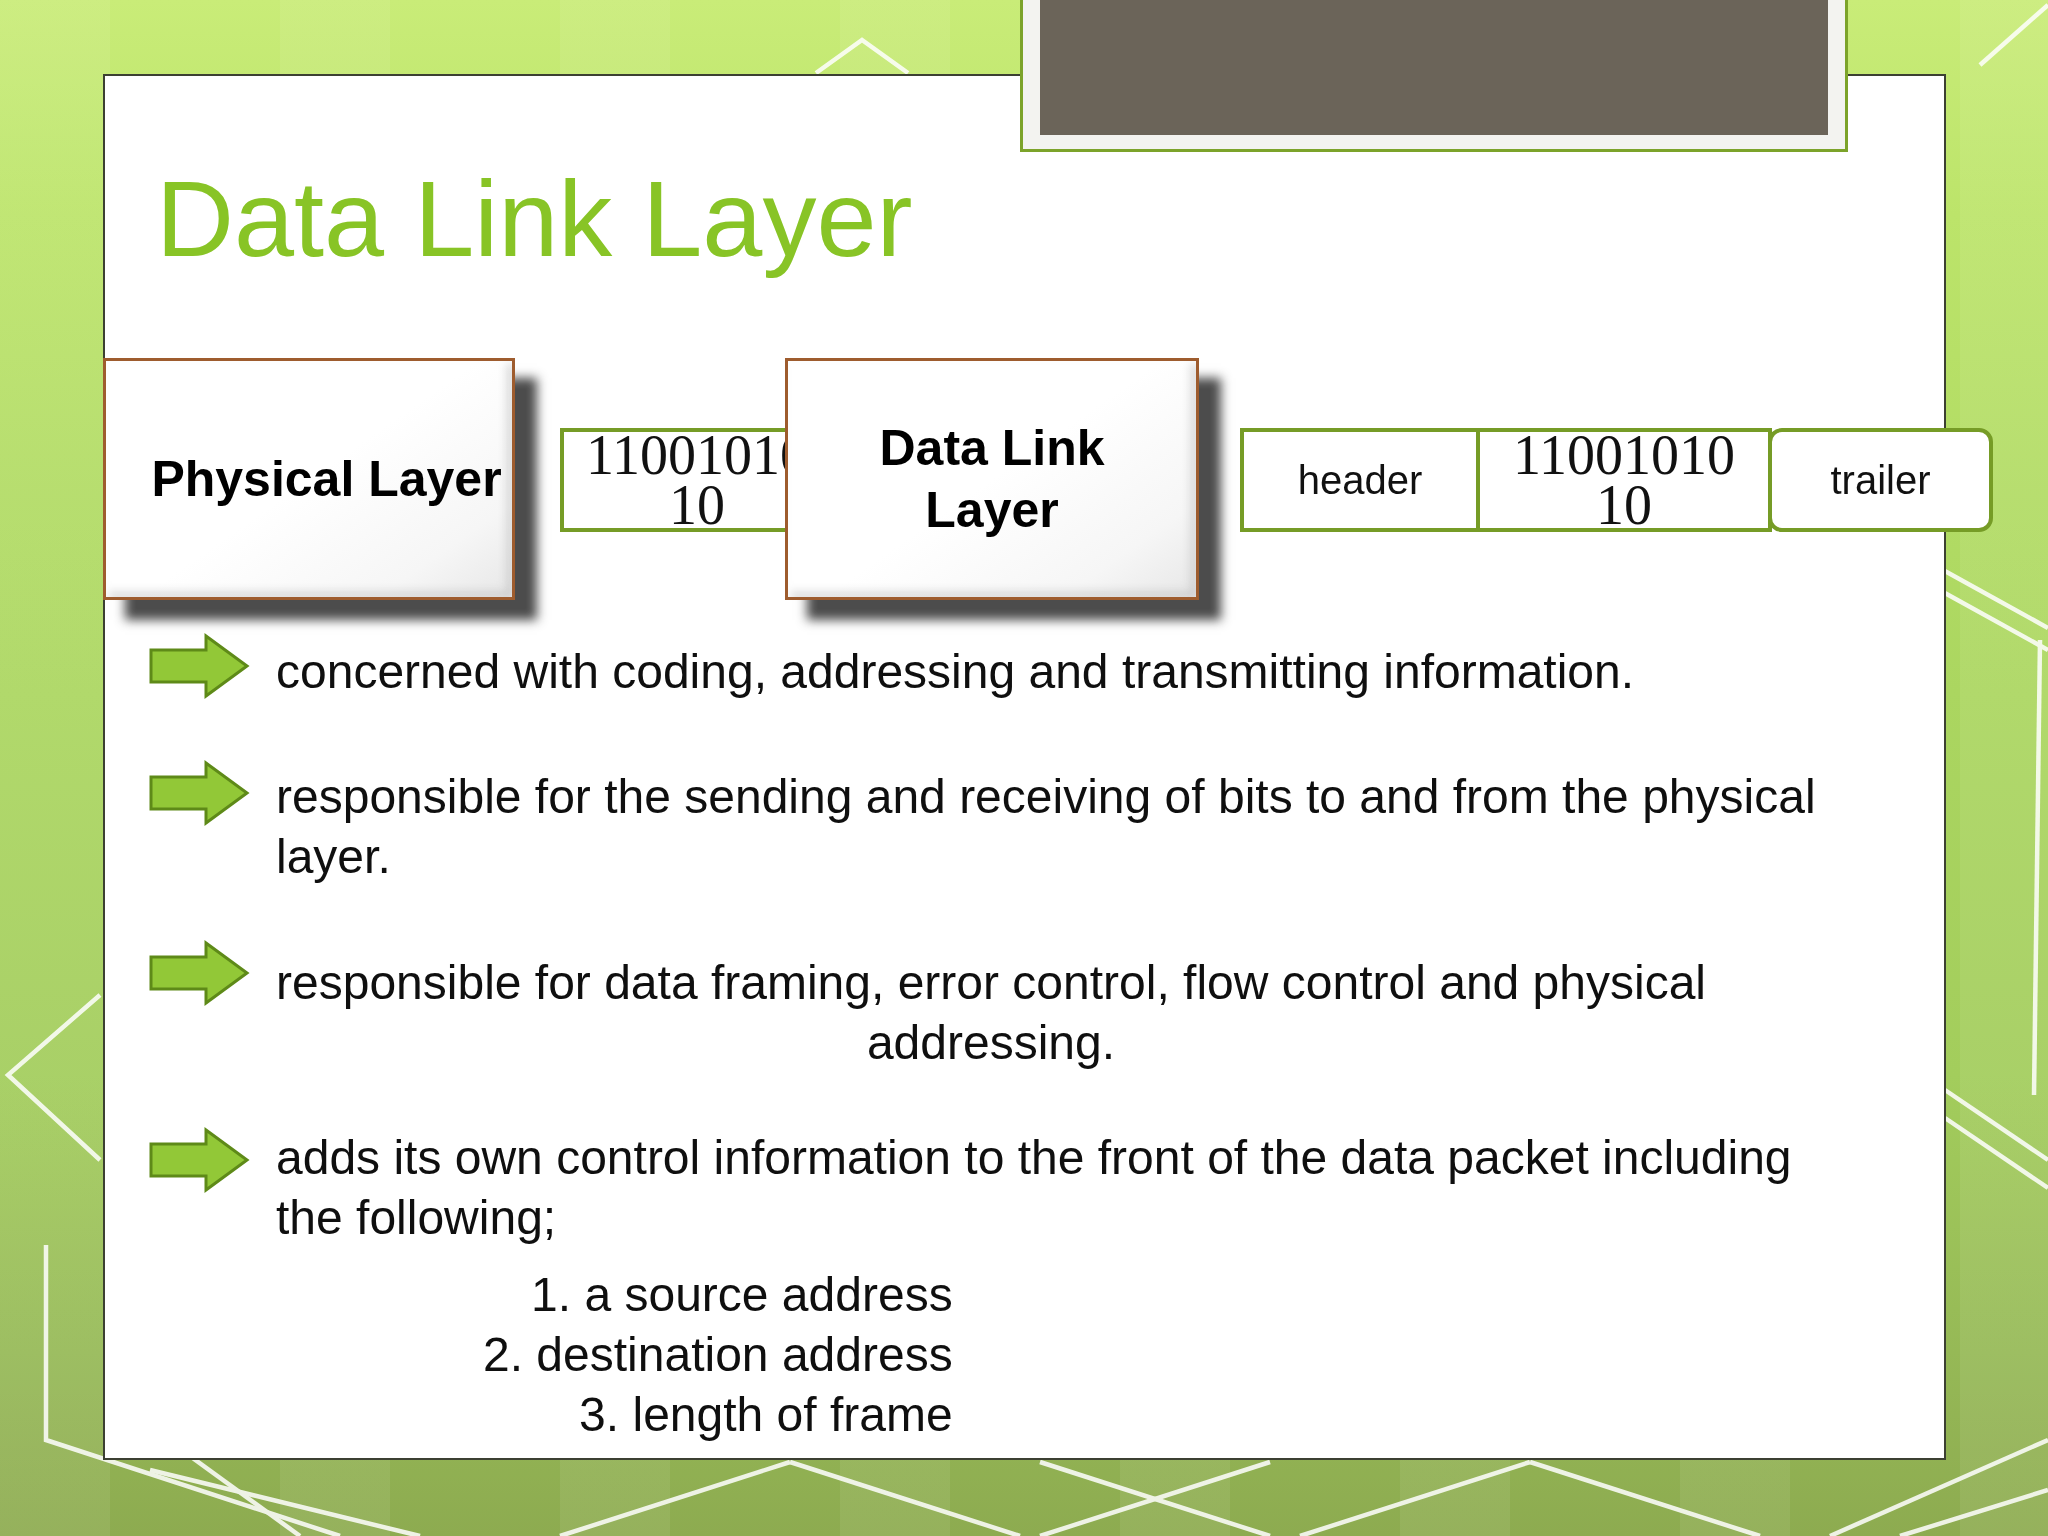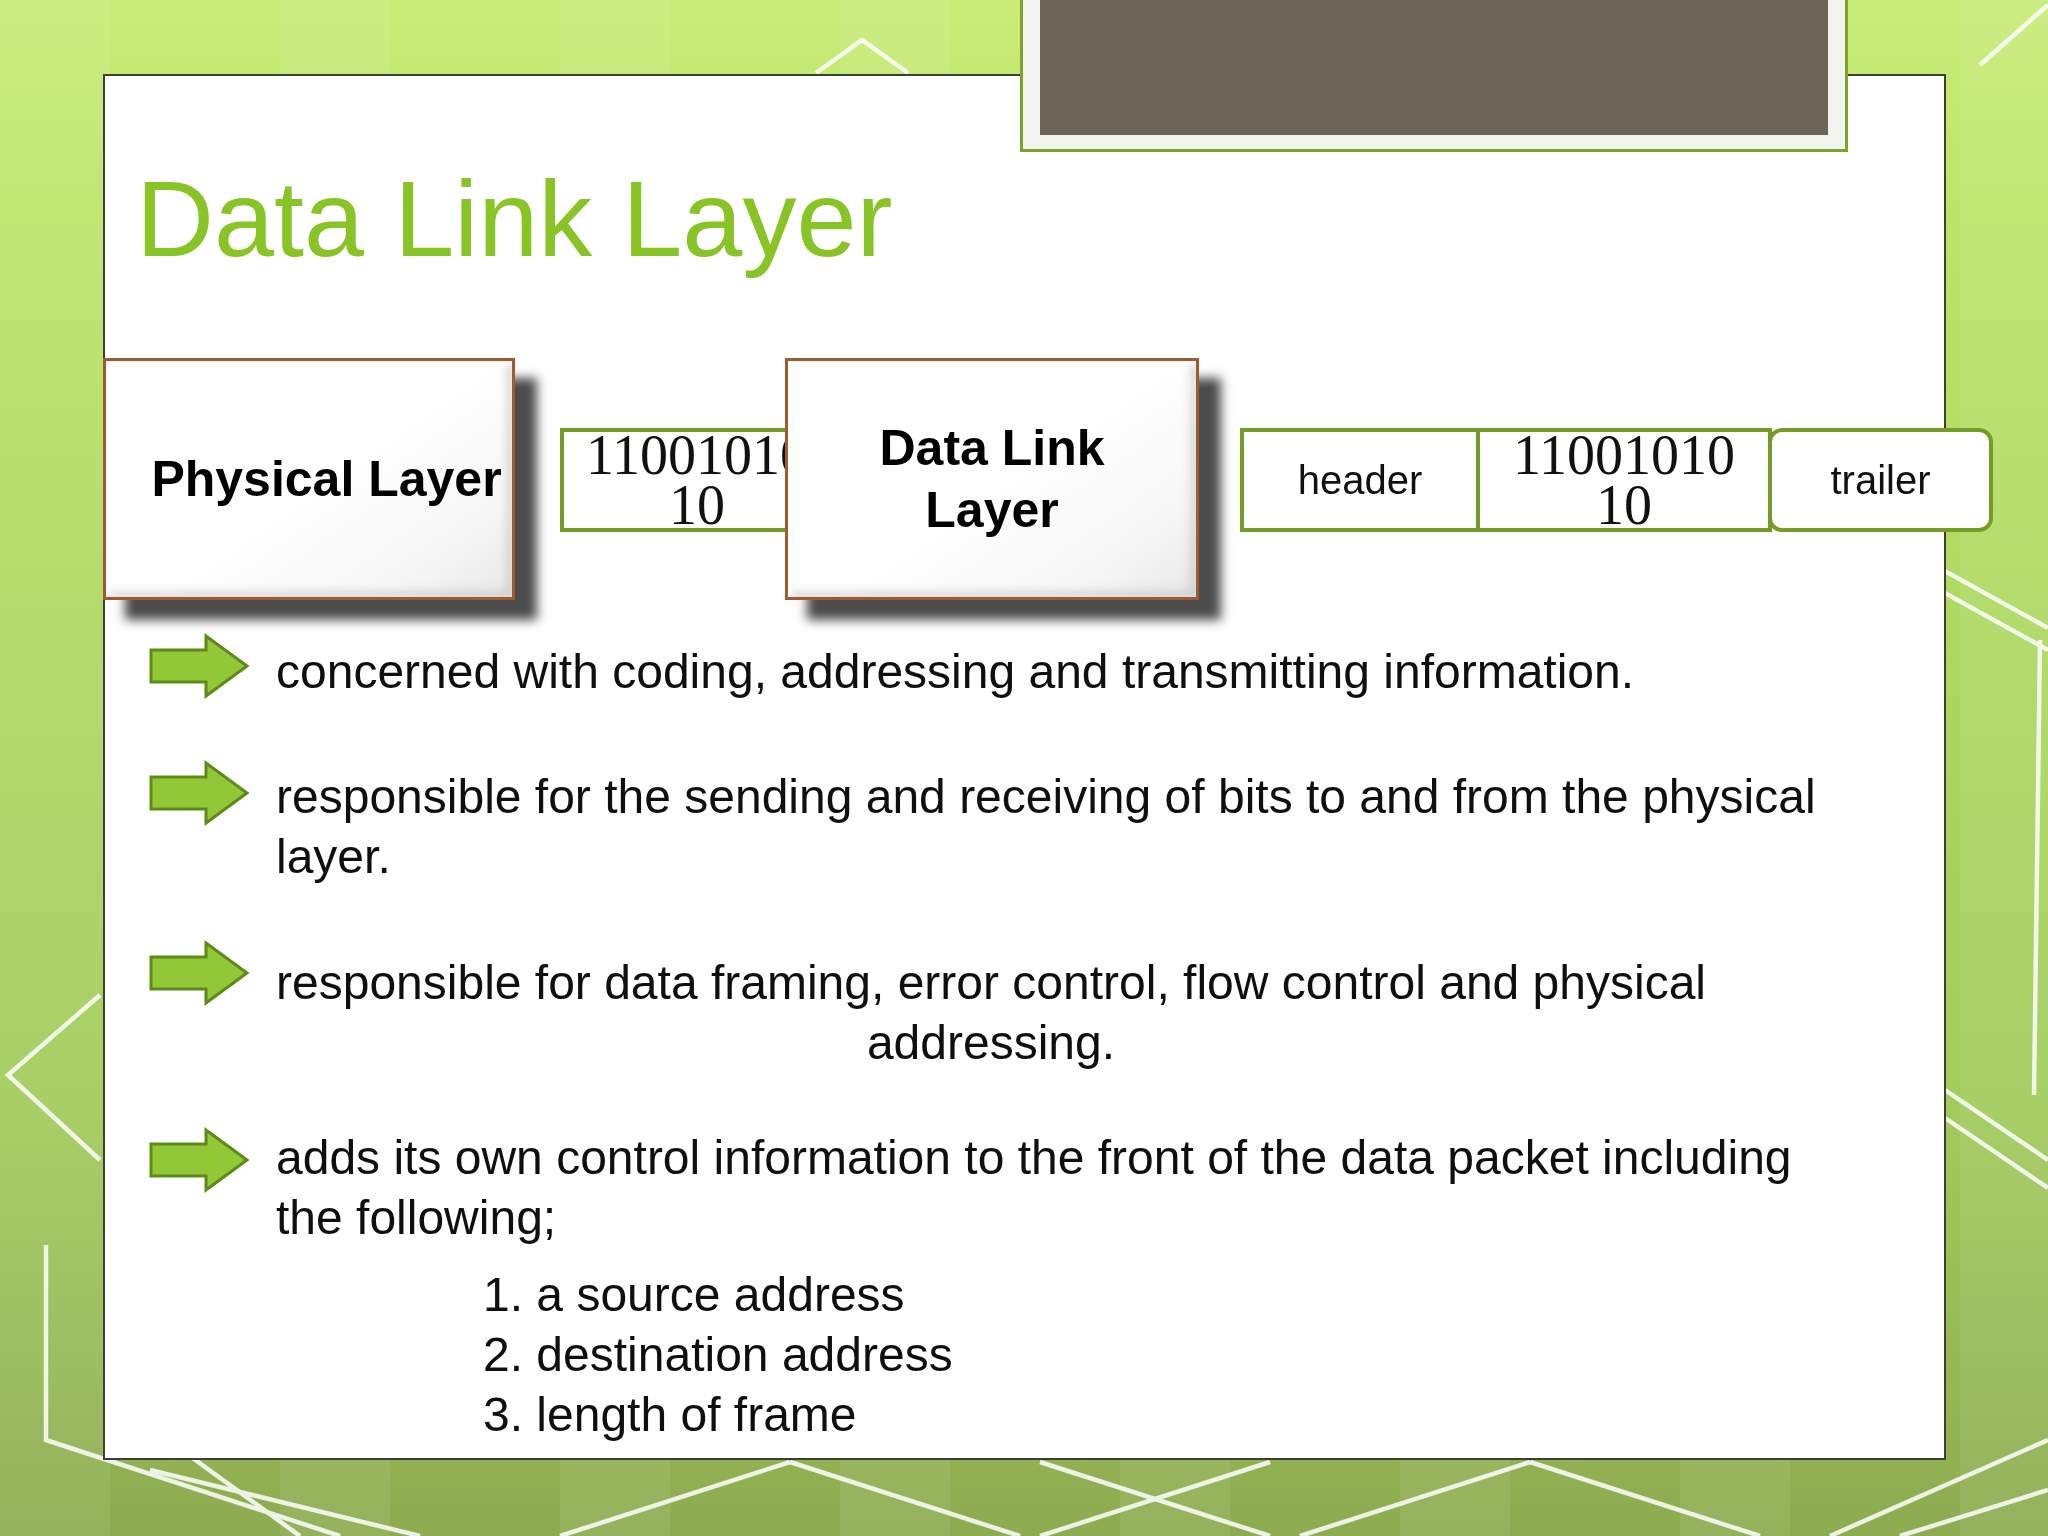--- a/index.html
+++ b/index.html
@@ -22,21 +22,21 @@
 
   .photo-frame {
     position:absolute; left:1020px; top:0; width:828px; height:152px;
     background:#f3f3f0; box-sizing:border-box;
     border-left:3px solid #7ca32a; border-right:3px solid #7ca32a; border-bottom:3px solid #7ca32a;
     z-index:5;
   }
   .photo-gray { position:absolute; left:17px; right:17px; top:0; bottom:14px; background:#6b6459; }
 
   .title {
-    position:absolute; left:136px; top:160px; z-index:3;
+    position:absolute; left:156px; top:160px; z-index:3;
     font-size:108px; line-height:1.1; color:#88c426; white-space:nowrap;
   }
 
   .gcell {
     position:absolute; height:104px; top:428px; z-index:3;
     background:#ffffff; border:4px solid #769c26; box-sizing:border-box;
     display:flex; align-items:center; justify-content:center; text-align:center; color:#111;margin-left:47px;
   }
   .bits { font-family:"Liberation Serif", serif; font-size:56px; line-height:50px; }
   .small-label { font-size:40px; }
@@ -53,21 +53,21 @@
   }
   .box-physical { left:103px; width:412px;padding-left:35px; }
   .box-datalink { left:785px; width:414px; }
 
   .barrow { position:absolute; left:148px; width:102px; height:68px; z-index:3; }
 
   .btext { position:absolute; left:276px; z-index:3; color:#0f0f0f; font-size:48px; }
   .bline { height:60px; line-height:60px; white-space:nowrap; }
 
   .numlist { position:absolute; left:483px; top:1265px; z-index:3; color:#0f0f0f; font-size:48px; }
-  .numlist .bline { height:60px; line-height:60px; }
+  .numlist .bline { height:60px; line-height:60px;text-align:right; }
 </style>
 </head>
 <body>
 
 <div class="canvas">
 
   <div class="stripes"></div>
 
   <svg class="pattern-svg" width="2048" height="1536" viewBox="0 0 2048 1536" fill="none" stroke="#ffffff" stroke-width="4.5" opacity="0.85">
     <polyline points="816,73 862,40 908,73"></polyline>

